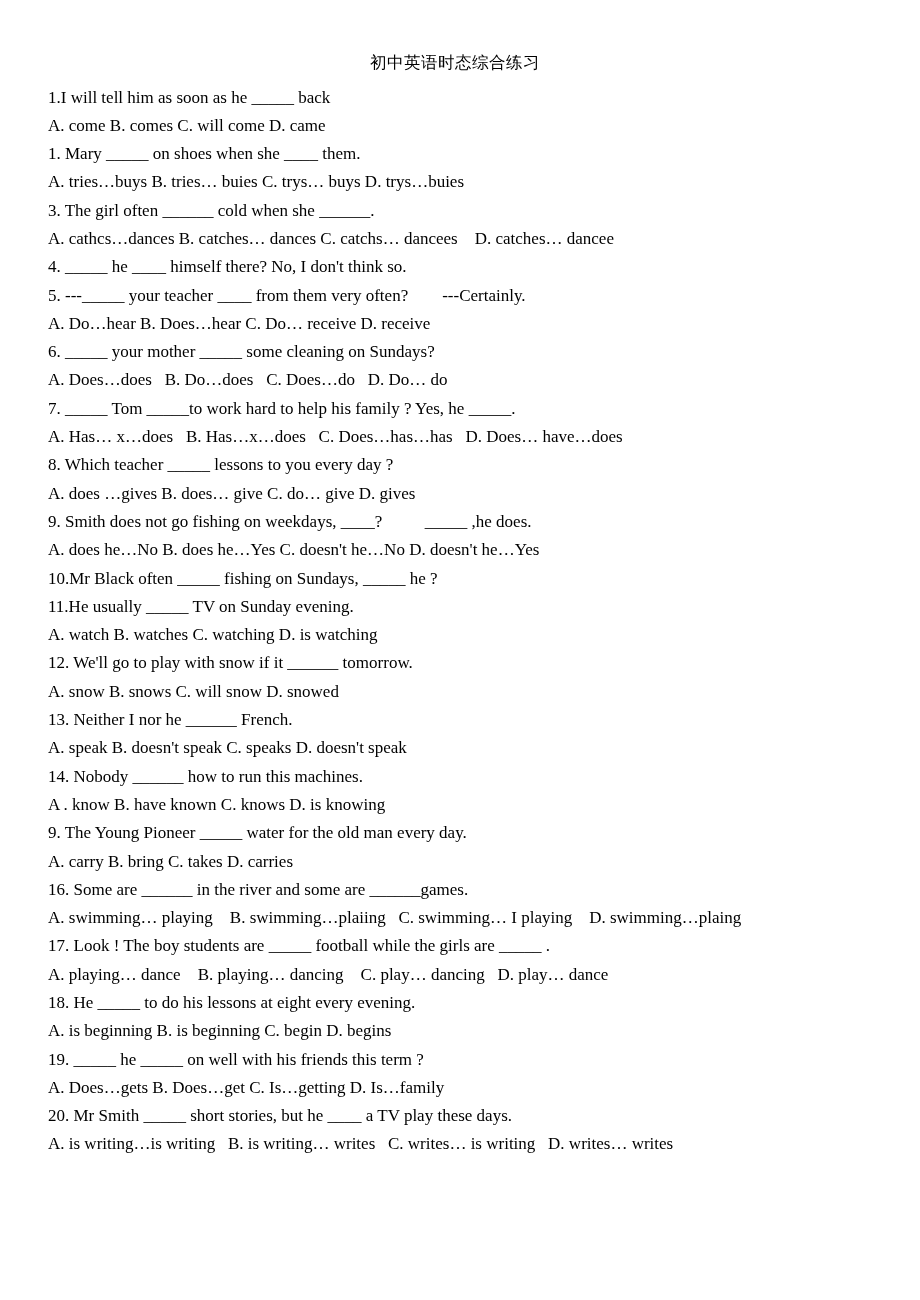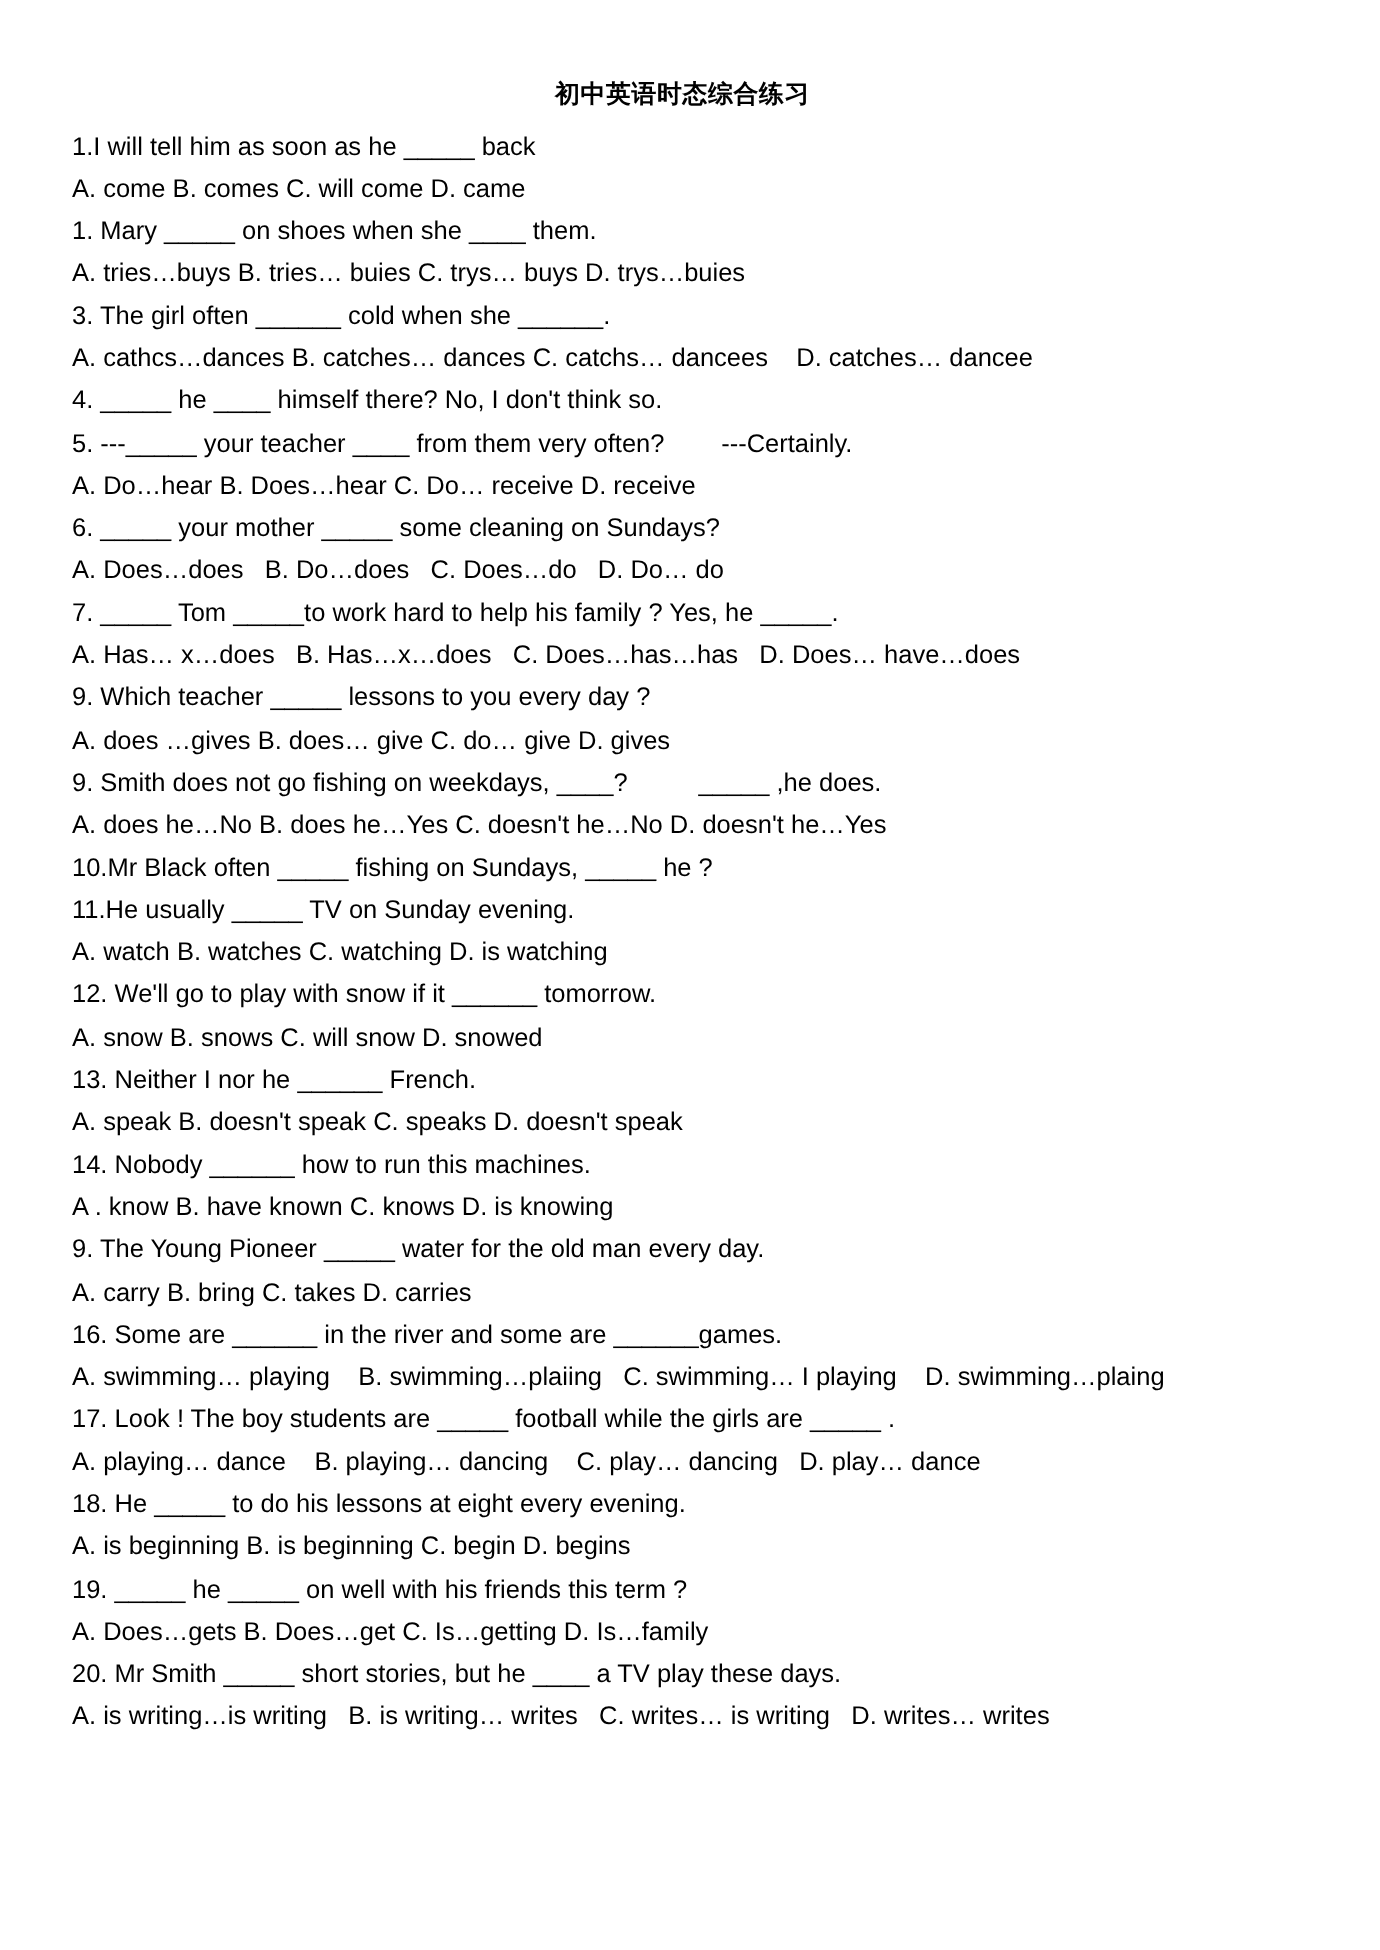--- a/index.html
+++ b/index.html
@@ -20,39 +20,39 @@
     width: 920px;
     height: 1300px;
     background: #ffffff;
     box-sizing: border-box;
     padding: 0;
     overflow: hidden;
   }
   .doc-title {
     text-align: center;
     font-size: 16.5px;
-    font-weight: bold;
+    font-weight: normal;
     font-family: "DejaVu Sans", "Liberation Sans", sans-serif;
     letter-spacing: 0.5px;
     margin: 0;
     padding-top: 55px;
     padding-right: 10px;
     line-height: 1;
   }
   .body-block {
     padding-left: 48px;
     padding-right: 20px;
     padding-top: 12px;
   }
   .line {
     font-size: 17px;
     line-height: 28.3px;
     white-space: pre;
     color: #000;
-    font-family: Liberation Sans, sans-serif;
+    font-family: Liberation Serif, serif;
   }
   .line.opts {
     
   }
 </style>
 </head>
 <body>
 
 <div class="page">
 
@@ -65,21 +65,21 @@
       <div class="line opts">A. tries…buys B. tries… buies C. trys… buys D. trys…buies</div>
       <div class="line">3. The girl often ______ cold when she ______.</div>
       <div class="line opts">A. cathcs…dances B. catches… dances C. catchs… dancees    D. catches… dancee</div>
       <div class="line">4. _____ he ____ himself there? No, I don't think so.</div>
       <div class="line">5. ---_____ your teacher ____ from them very often?        ---Certainly.</div>
       <div class="line opts">A. Do…hear B. Does…hear C. Do… receive D. receive</div>
       <div class="line">6. _____ your mother _____ some cleaning on Sundays?</div>
       <div class="line opts">A. Does…does   B. Do…does   C. Does…do   D. Do… do</div>
       <div class="line">7. _____ Tom _____to work hard to help his family ? Yes, he _____.</div>
       <div class="line opts">A. Has… x…does   B. Has…x…does   C. Does…has…has   D. Does… have…does</div>
-      <div class="line">9. Which teacher _____ lessons to you every day ?</div>
+      <div class="line">8. Which teacher _____ lessons to you every day ?</div>
       <div class="line opts">A. does …gives B. does… give C. do… give D. gives</div>
       <div class="line">9. Smith does not go fishing on weekdays, ____?          _____ ,he does.</div>
       <div class="line opts">A. does he…No B. does he…Yes C. doesn't he…No D. doesn't he…Yes</div>
       <div class="line">10.Mr Black often _____ fishing on Sundays, _____ he ?</div>
       <div class="line">11.He usually _____ TV on Sunday evening.</div>
       <div class="line opts">A. watch B. watches C. watching D. is watching</div>
       <div class="line">12. We'll go to play with snow if it ______ tomorrow.</div>
       <div class="line opts">A. snow B. snows C. will snow D. snowed</div>
       <div class="line">13. Neither I nor he ______ French.</div>
       <div class="line opts">A. speak B. doesn't speak C. speaks D. doesn't speak</div>

